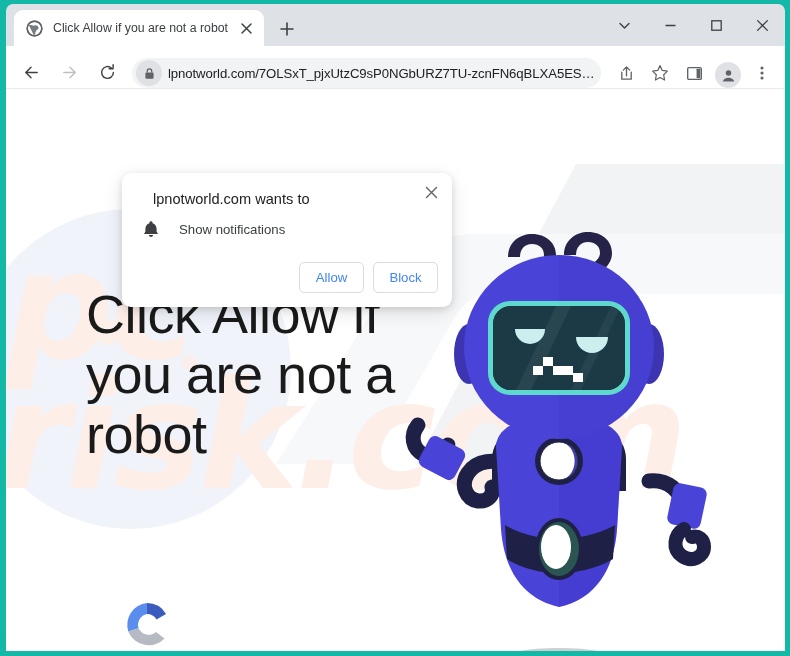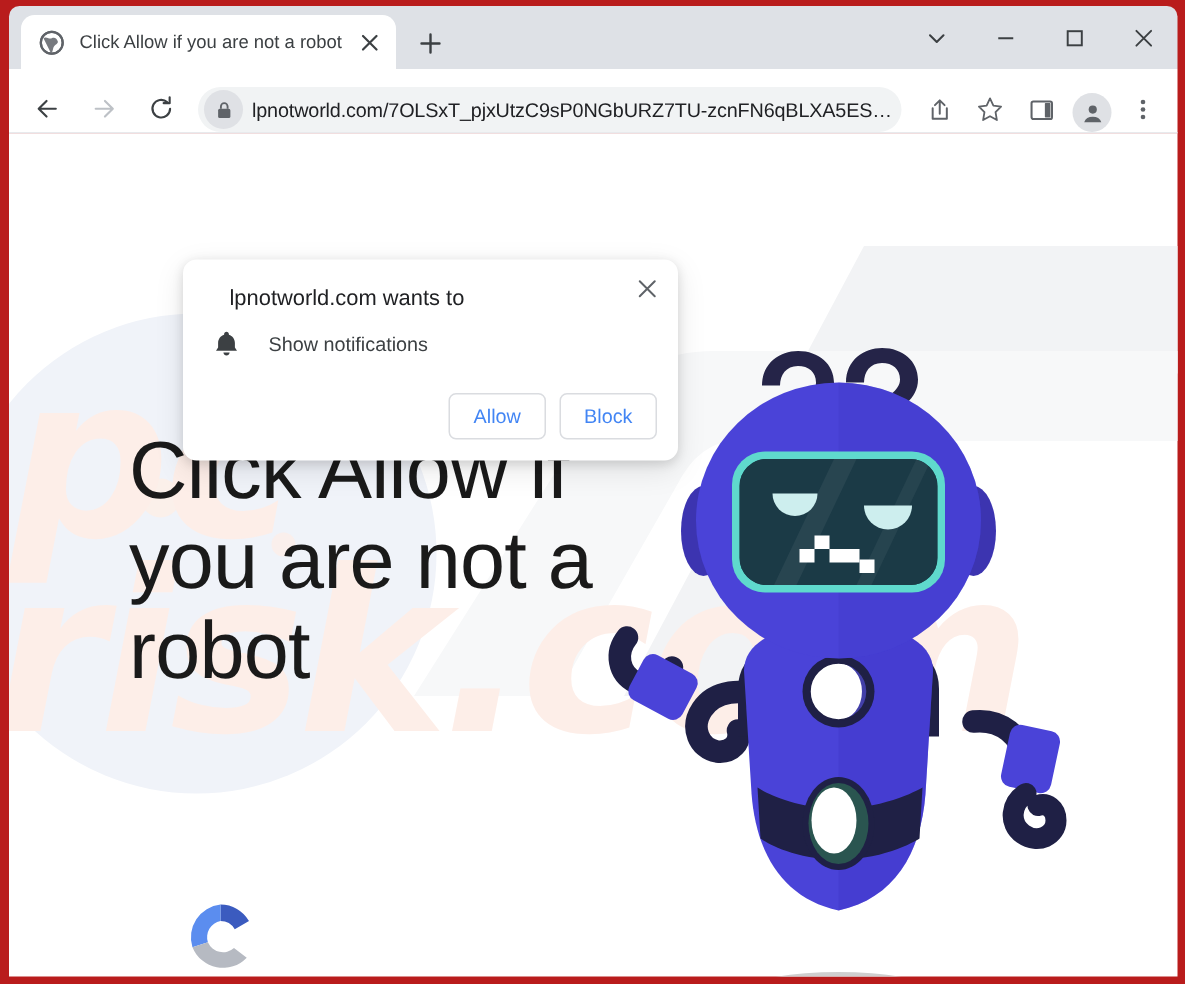--- a/index.html
+++ b/index.html
@@ -7,21 +7,21 @@
     width: 790px; height: 656px;
     font-family: "Liberation Sans", sans-serif;
     background: #2a5288;
     overflow: hidden;
   }
 
   
   #window-frame {
     position: absolute; left: 0; top: 0;
     width: 790px; height: 656px;
-    background: #b91c1c;
+    background: #14b8a6;
     padding: 4px 5px 19px 6px;
   }
 
   
   #tab-strip {
     position: absolute; left: 6px; top: 4px;
     width: 779px; height: 42px;
     background: #dee1e6;
     border-top-left-radius: 7px;
     border-top-right-radius: 7px;

